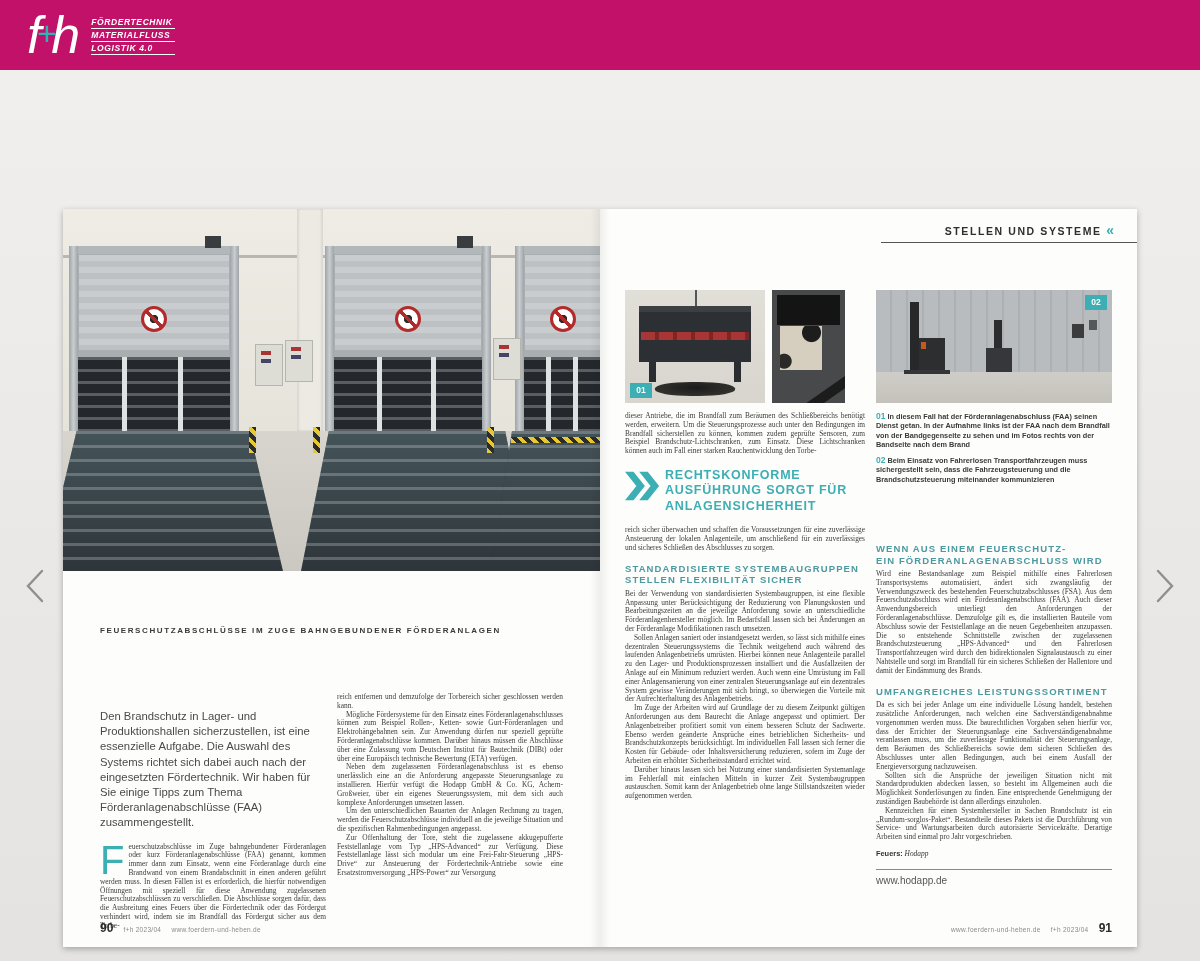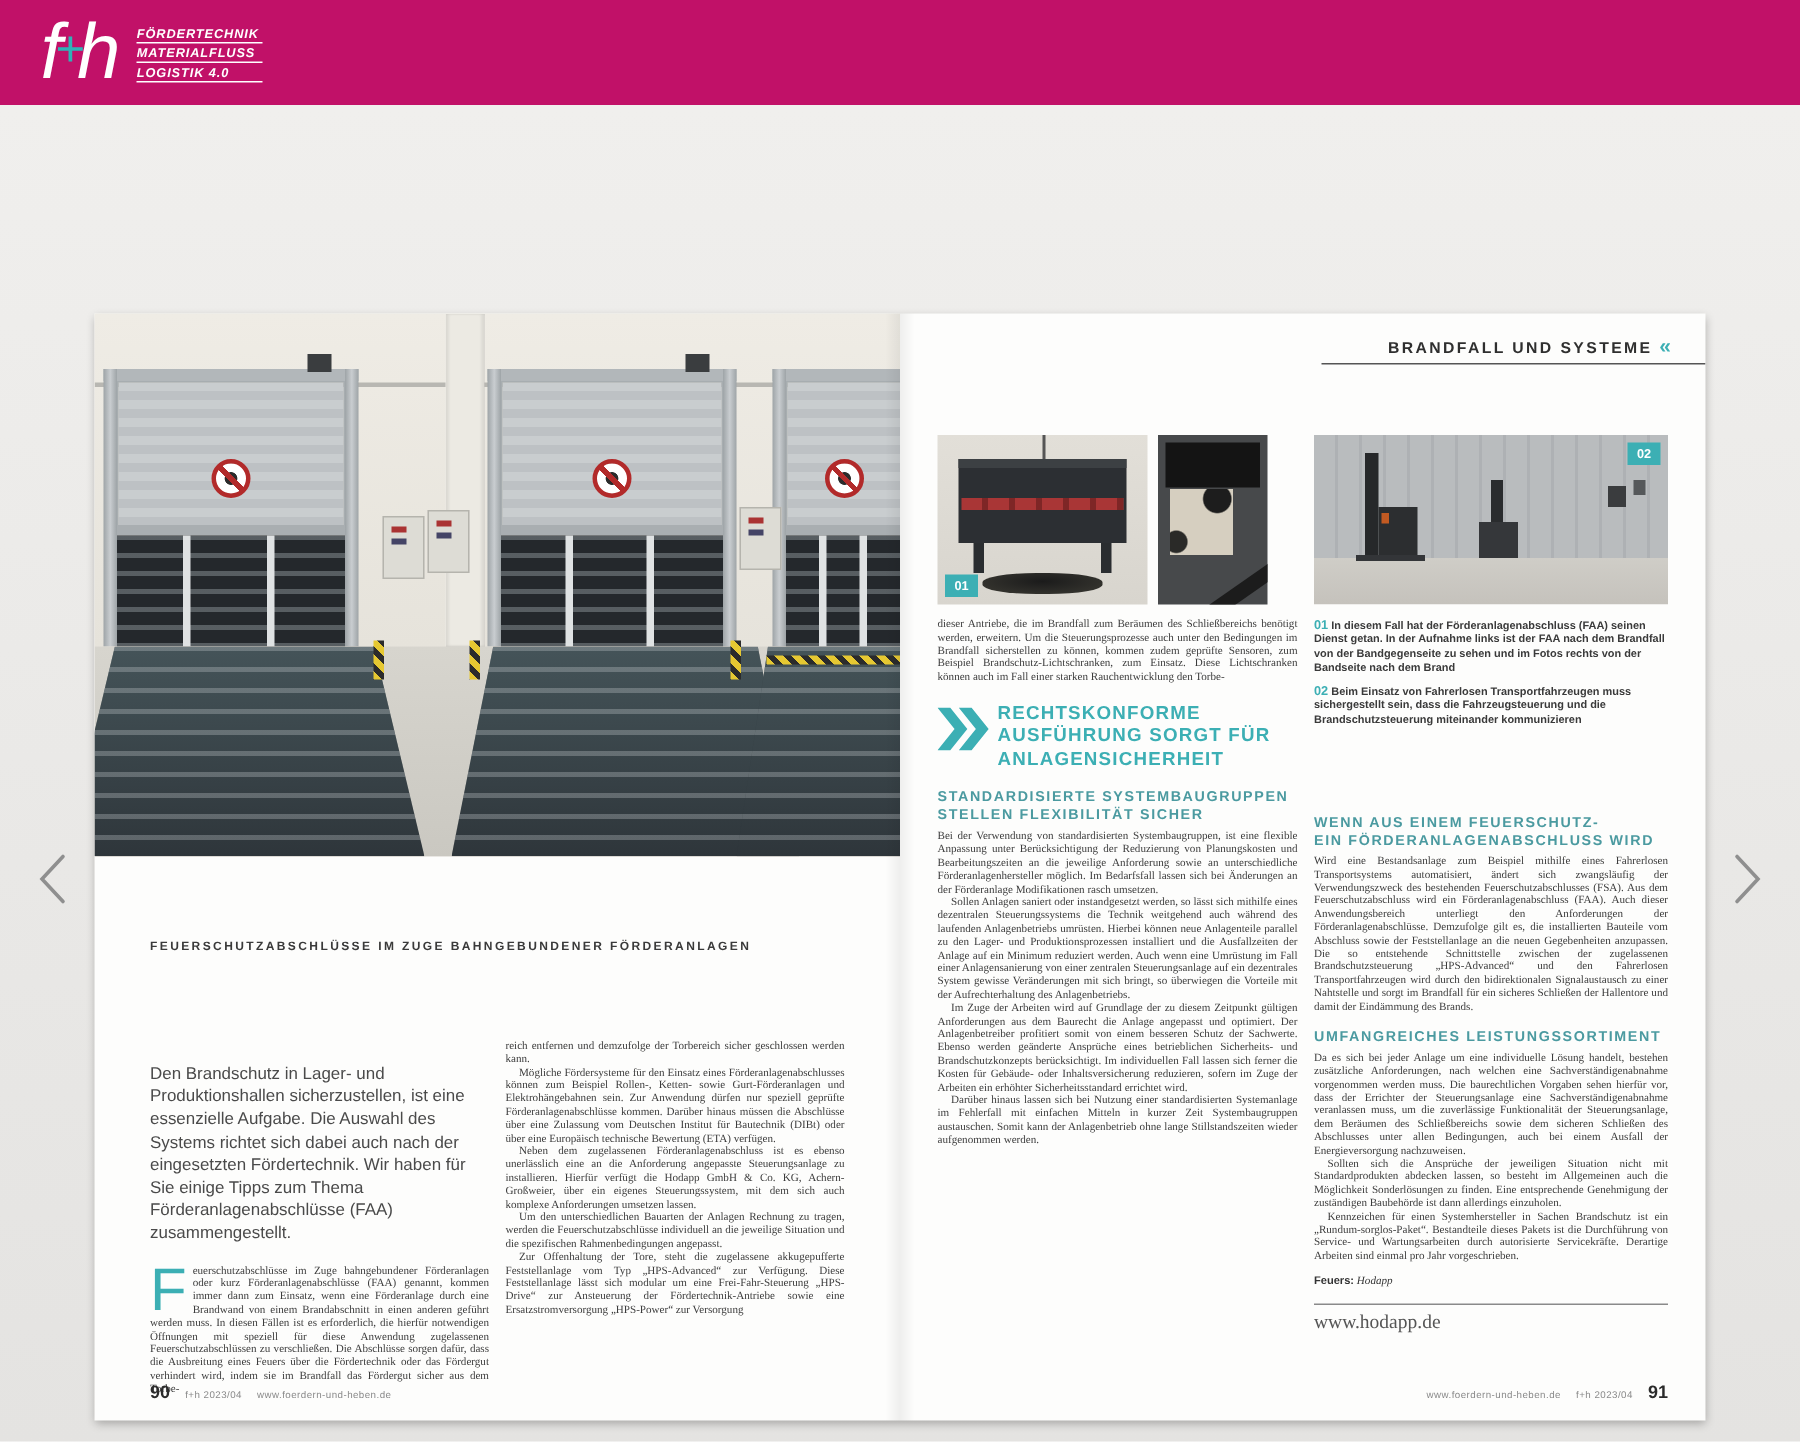--- a/index.html
+++ b/index.html
@@ -142,22 +142,22 @@
   .subhead{font-size:9.5px;line-height:11.5px;font-weight:bold;letter-spacing:1.1px;color:#4b9aa0;
     margin:10px 0 4px 0;font-family:"Liberation Sans","DejaVu Sans",sans-serif;text-align:left;}
   .caption{font-size:7.3px;line-height:9.3px;font-weight:bold;color:#3a3a3a;margin:0 0 7px 0;
     font-family:"Liberation Sans","DejaVu Sans",sans-serif;text-align:left;}
   .caption .cnum{color:#3cafb4;font-size:8.5px;}
   .cap-spacer{height:42px;}
   .credit{margin-top:8px;font-size:7.4px;color:#333;text-align:left;}
   .credit .cl{font-weight:bold;font-family:"Liberation Sans","DejaVu Sans",sans-serif;}
   .credit .cv{font-style:italic;font-family:"Liberation Serif","DejaVu Serif",serif;}
   .hodapp-rule{margin-top:10px;border-top:1px solid #8a8a8a;width:100%;}
-  .hodapp-url{margin-top:7px;font-size:13px;color:#555;text-align:left;
-    font-family:Liberation Serif, serif;}
+  .hodapp-url{margin-top:7px;font-size:10px;color:#555;text-align:left;
+    font-family:Liberation Sans, sans-serif;}
 </style>
 </head>
 <body>
 
 <div class="masthead">
   <div class="logo">
     <div class="logo-word"><span>f</span><span class="logo-plus">+</span><span>h</span></div>
     <div class="tagline">
       <div>FÖRDERTECHNIK</div>
       <div>MATERIALFLUSS</div>
@@ -249,21 +249,21 @@
     <div class="pfooter footer-left">
       <span class="pnum">90</span><span class="sep"></span>
       <span>f+h 2023/04</span><span class="sep"></span>
       <span>www.foerdern-und-heben.de</span>
     </div>
   </div>
 
   <div class="page page-right">
 
     <div class="section-head">
-      <span>BRANDFALL UND SYSTEME</span>
+      <span>STELLEN UND SYSTEME</span>
       <span class="guillemet">«</span>
     </div>
     <div class="section-rule"></div>
 
     <div class="rphoto photo01a">
       <div class="hook"></div>
         <div class="housing"></div>
       <div class="legL"></div>
         <div class="legR"></div>
         <div class="debris"></div>
@@ -294,20 +294,21 @@
         <div class="pq-icon">
           <svg width="36" height="30" viewBox="0 0 38 30">
               <polygon fill="#3cafb4" points="0,0 9,0 21,15 9,30 0,30 12,15"></polygon>
               <polygon fill="#3cafb4" points="15,0 24,0 36,15 24,30 15,30 27,15"></polygon>
             </svg>
         </div>
         <div class="pq-text prewrap">RECHTSKONFORME
 AUSFÜHRUNG SORGT FÜR
 ANLAGENSICHERHEIT</div>
       </div>
+      <p>reich sicher überwachen und schaffen die Voraussetzungen für eine zuverlässige Ansteuerung der lokalen Anlagenteile, um anschließend für ein zuverlässiges und sicheres Schließen des Abschlusses zu sorgen.</p>
       <div class="subhead prewrap">STANDARDISIERTE SYSTEMBAUGRUPPEN
 STELLEN FLEXIBILITÄT SICHER</div>
       <p>Bei der Verwendung von standardisierten Systembaugruppen, ist eine flexible Anpassung unter Berücksichtigung der Reduzierung von Planungskosten und Bearbeitungszeiten an die jeweilige Anforderung sowie an unterschiedliche Förderanlagenhersteller möglich. Im Bedarfsfall lassen sich bei Änderungen an der Förderanlage Modifikationen rasch umsetzen.</p>
       <p>Sollen Anlagen saniert oder instandgesetzt werden, so lässt sich mithilfe eines dezentralen Steuerungssystems die Technik weitgehend auch während des laufenden Anlagenbetriebs umrüsten. Hierbei können neue Anlagenteile parallel zu den Lager- und Produktionsprozessen installiert und die Ausfallzeiten der Anlage auf ein Minimum reduziert werden. Auch wenn eine Umrüstung im Fall einer Anlagensanierung von einer zentralen Steuerungsanlage auf ein dezentrales System gewisse Veränderungen mit sich bringt, so überwiegen die Vorteile mit der Aufrechterhaltung des Anlagenbetriebs.</p>
       <p>Im Zuge der Arbeiten wird auf Grundlage der zu diesem Zeitpunkt gültigen Anforderungen aus dem Baurecht die Anlage angepasst und optimiert. Der Anlagenbetreiber profitiert somit von einem besseren Schutz der Sachwerte. Ebenso werden geänderte Ansprüche eines betrieblichen Sicherheits- und Brandschutzkonzepts berücksichtigt. Im individuellen Fall lassen sich ferner die Kosten für Gebäude- oder Inhaltsversicherung reduzieren, sofern im Zuge der Arbeiten ein erhöhter Sicherheitsstandard errichtet wird.</p>
       <p>Darüber hinaus lassen sich bei Nutzung einer standardisierten Systemanlage im Fehlerfall mit einfachen Mitteln in kurzer Zeit Systembaugruppen austauschen. Somit kann der Anlagenbetrieb ohne lange Stillstandszeiten wieder aufgenommen werden.</p>
     </div>
 
     <div class="rcol2 body-text">
       <div class="caption"><span class="cnum">01</span><span> In diesem Fall hat der Förderanlagenabschluss (FAA) seinen Dienst getan. In der Aufnahme links ist der FAA nach dem Brandfall von der Bandgegenseite zu sehen und im Fotos rechts von der Bandseite nach dem Brand</span></div>

